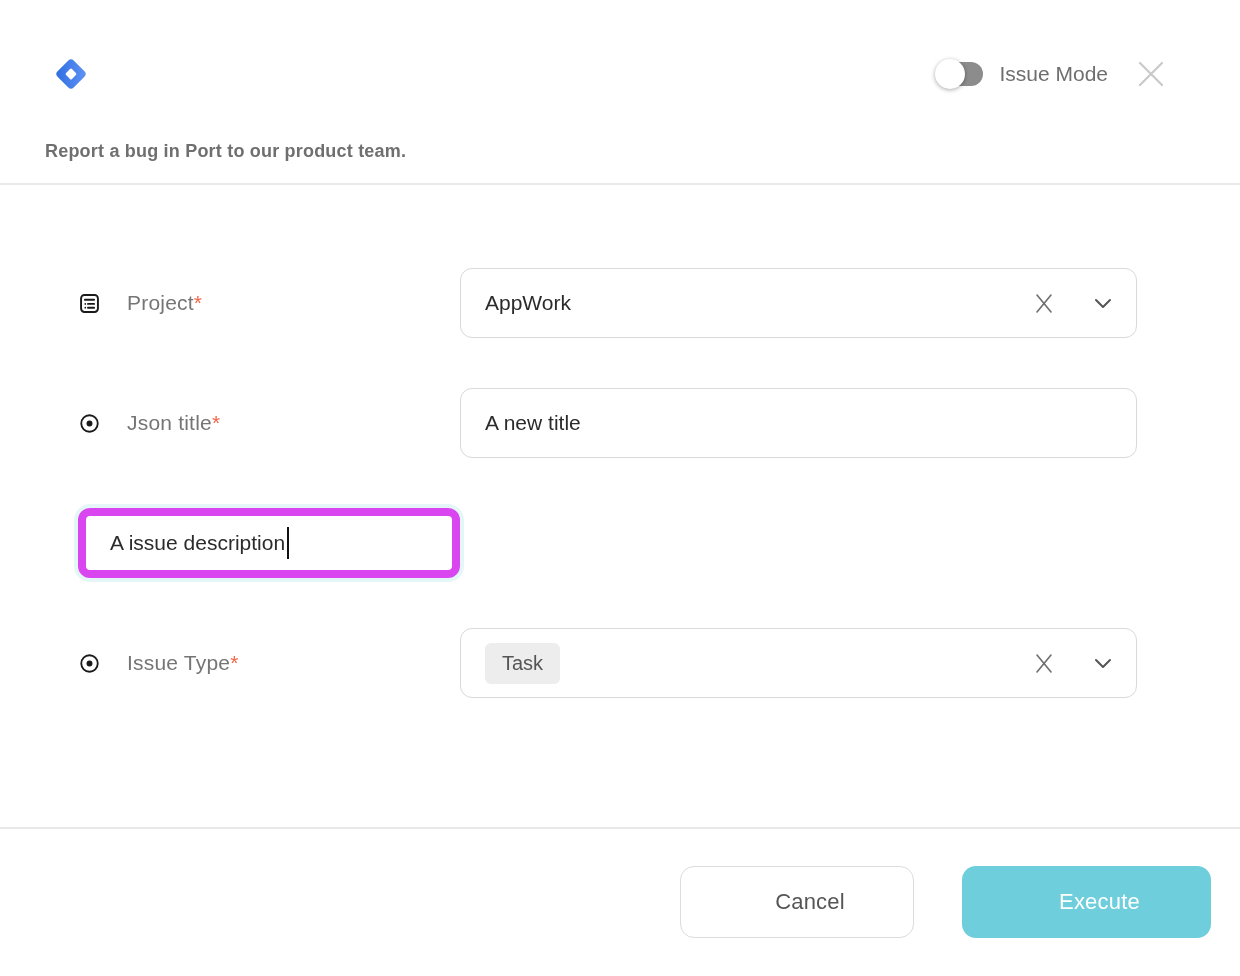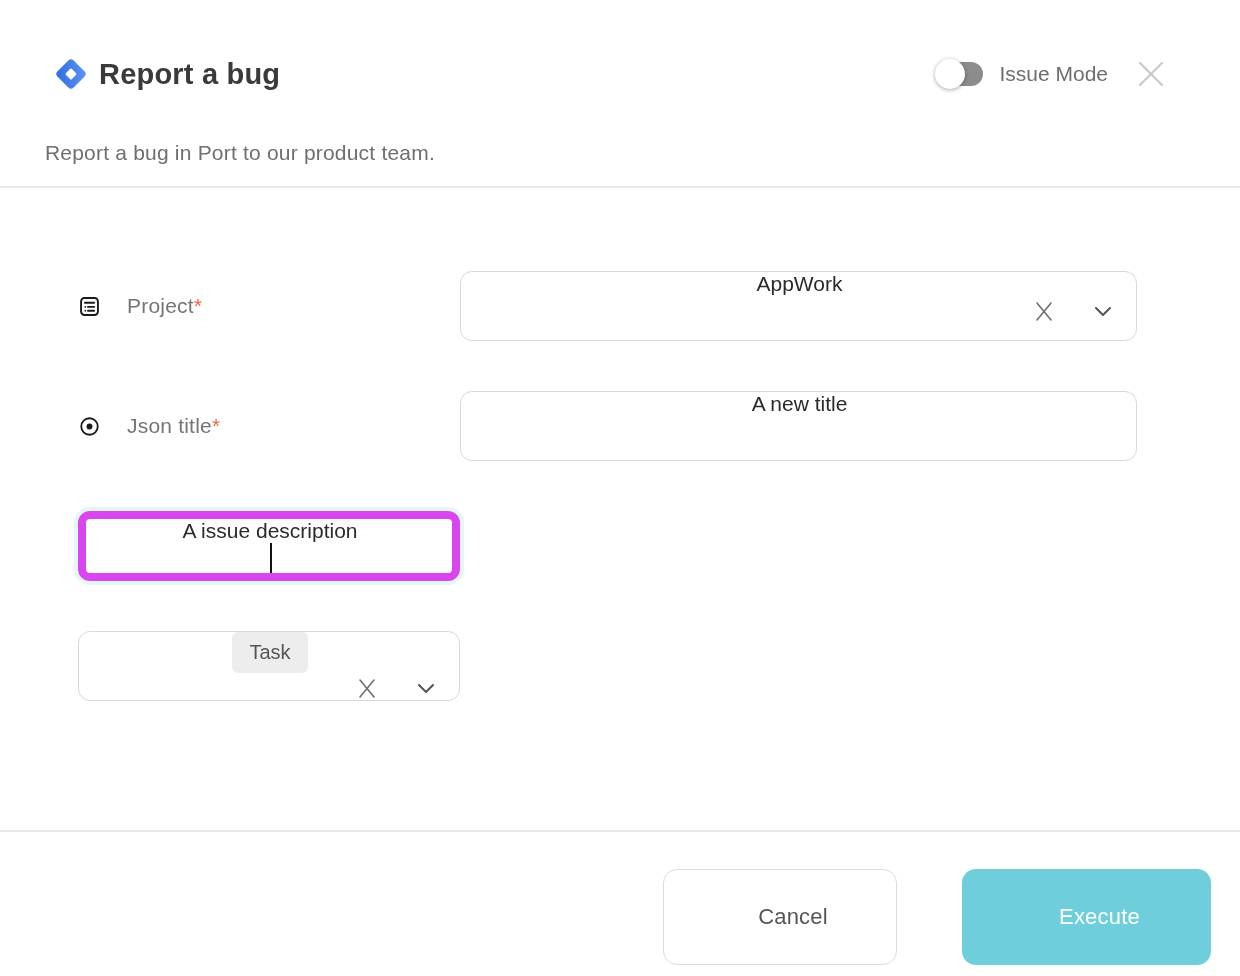--- a/index.html
+++ b/index.html
@@ -10,69 +10,68 @@
   .header { padding: 55px 74px 0 52px; }
   .title-row { display: flex; align-items: center; }
   .app-icon { width: 38px; height: 38px; flex: 0 0 auto; }
   .page-title { margin-left: 9px; font-size: 29px; font-weight: 600; color: #3a3a3a; letter-spacing: .2px; }
   .header-right { margin-left: auto; display: flex; align-items: center; }
   .toggle { position: relative; width: 44px; height: 24px; border-radius: 12px; background: #8c8c8c; cursor: pointer; }
   .toggle .knob { position: absolute; left: -4px; top: -3px; width: 30px; height: 30px; border-radius: 50%;
     background: #ffffff; box-shadow: 0 1px 4px rgba(0,0,0,.35); }
   .json-mode-label { margin-left: 16px; font-size: 21px; color: #6e6e6e; }
   .close-btn { margin-left: 28px; width: 30px; height: 30px; cursor: pointer; display:flex; align-items:center; justify-content:center; }
-  .subtitle { margin: 48px 0 12px -7px; font-size: 21px; color: #6f6f6f; letter-spacing: .2px; }
+  .subtitle { margin: 48px 0 12px -7px; font-size: 18px; color: #6f6f6f; letter-spacing: .2px; font-weight: bold; }
 
   .divider { width: 100%; height: 2px; background: #e9e9e9; }
   .divider-top { margin-top: 21px; }
 
   
   .form-body { padding: 83px 103px 129px 78px; }
   .field-row { display: grid; grid-template-columns: 382px 1fr; align-items: center; height: 70px; margin-bottom: 50px; }
   .field-row:last-child { margin-bottom: 0; }
   .field-label { display: flex; align-items: center; }
   .field-icon { width: 23px; height: 23px; flex: 0 0 auto; }
   .label-text { margin-left: 26px; font-size: 21px; color: #757575; letter-spacing: .2px; }
   .required { color: #f2674a; font-size: 21px; }
 
   .field-box { height: 70px; background: #fff; border: 1px solid #d9d9d9; border-radius: 12px;
-    display: flex; align-items: center; padding: 0 22px 0 24px; flex-direction: column; }
+    display: flex; align-items: center; padding: 0 22px 0 24px; }
   .field-box.focused { border: 8px solid #d946ef; box-shadow: 0 0 0 4px rgba(85,200,214,.16); }
   .field-value { font-size: 21px; color: #2b2b2b; }
   .chip { background: #ededed; border-radius: 6px; padding: 9px 17px; font-size: 20px; color: #555; }
   .caret { display: inline-block; width: 2px; height: 32px; background: #111; vertical-align: middle;
     margin-left: 2px; animation: blink 1.1s steps(1) infinite; }
   @keyframes blink { 50% { opacity: 0; } }
   .box-actions { margin-left: auto; display: flex; align-items: center; }
   .clear-x { width: 30px; height: 30px; cursor: pointer; }
   .chev { width: 22px; height: 22px; margin-left: 33px; cursor: pointer; }
 
   
   .footer { padding: 37px 29px 0 0; display: flex; justify-content: flex-end; align-items: flex-start; }
-  .btn { height: 96px; border-radius: 14px; font-size: 22px; display: flex; align-items: center;
+  .btn { height: 72px; border-radius: 14px; font-size: 22px; display: flex; align-items: center;
     justify-content: center; cursor: pointer; font-family: inherit; letter-spacing: .2px; padding-left: 26px; }
   .btn-cancel { width: 234px; background: #fff; border: 1px solid #dcdcdc; color: #555; }
-  .btn-execute { width: 249px; margin-left: 65px; background: #6fcedc; border: none; color: #fff; }
+  .btn-execute { width: 249px; margin-left: 48px; background: #6fcedc; border: none; color: #fff; }
 </style>
 </head>
 <body>
 
 <div class="header">
   <div class="title-row">
     <svg class="app-icon" viewBox="0 0 40 40">
       <defs>
         <linearGradient id="jg" x1="0" y1="1" x2="1" y2="0">
           <stop offset="0" stop-color="#2f6de0"></stop>
             <stop offset="1" stop-color="#5f94f5"></stop>
         </linearGradient>
       </defs>
       <rect x="8" y="8" width="24" height="24" rx="4" transform="rotate(45 20 20)" fill="url(#jg)"></rect>
       <rect x="15.6" y="15.6" width="8.8" height="8.8" rx="1.5" transform="rotate(45 20 20)" fill="#ffffff"></rect>
     </svg>
-    <div class="page-title">Report a bug</div>
     <div class="header-right">
       <div class="toggle">
         <div class="knob"></div>
       </div>
       <span class="json-mode-label">Issue Mode</span>
       <div class="close-btn">
         <svg width="30" height="30" viewBox="0 0 30 30">
             <path d="M4 4 L26 26 M26 4 L4 26" stroke="#c9c9c9" stroke-width="2.2" stroke-linecap="round"></path>
           </svg>
       </div>
@@ -124,20 +123,27 @@
   </div>
 
   <div class="field-row">
     <div class="field-box focused">
       <span class="field-value">A issue description</span>
         <span class="caret"></span>
     </div>
   </div>
 
   <div class="field-row">
+    <div class="field-label">
+      <svg class="field-icon" viewBox="0 0 24 24">
+        <circle cx="12" cy="12" r="8.6" fill="none" stroke="#1a1a1a" stroke-width="1.9"></circle>
+        <circle cx="12" cy="12" r="3.1" fill="#1a1a1a"></circle>
+      </svg>
+      <span class="label-text"><span>Issue Type</span><span class="required">*</span></span>
+    </div>
     <div class="field-box">
       <span class="chip">Task</span>
       <span class="box-actions">
         <svg class="clear-x" viewBox="0 0 30 30">
             <path d="M8 7 L22 24 M22 7 L8 24" stroke="#6e6e6e" stroke-width="1.6" stroke-linecap="round"></path>
           </svg>
         <svg class="chev" viewBox="0 0 22 22">
             <path d="M4 8 L11 15 L18 8" fill="none" stroke="#555" stroke-width="2" stroke-linecap="round" stroke-linejoin="round"></path>
           </svg>
       </span>

